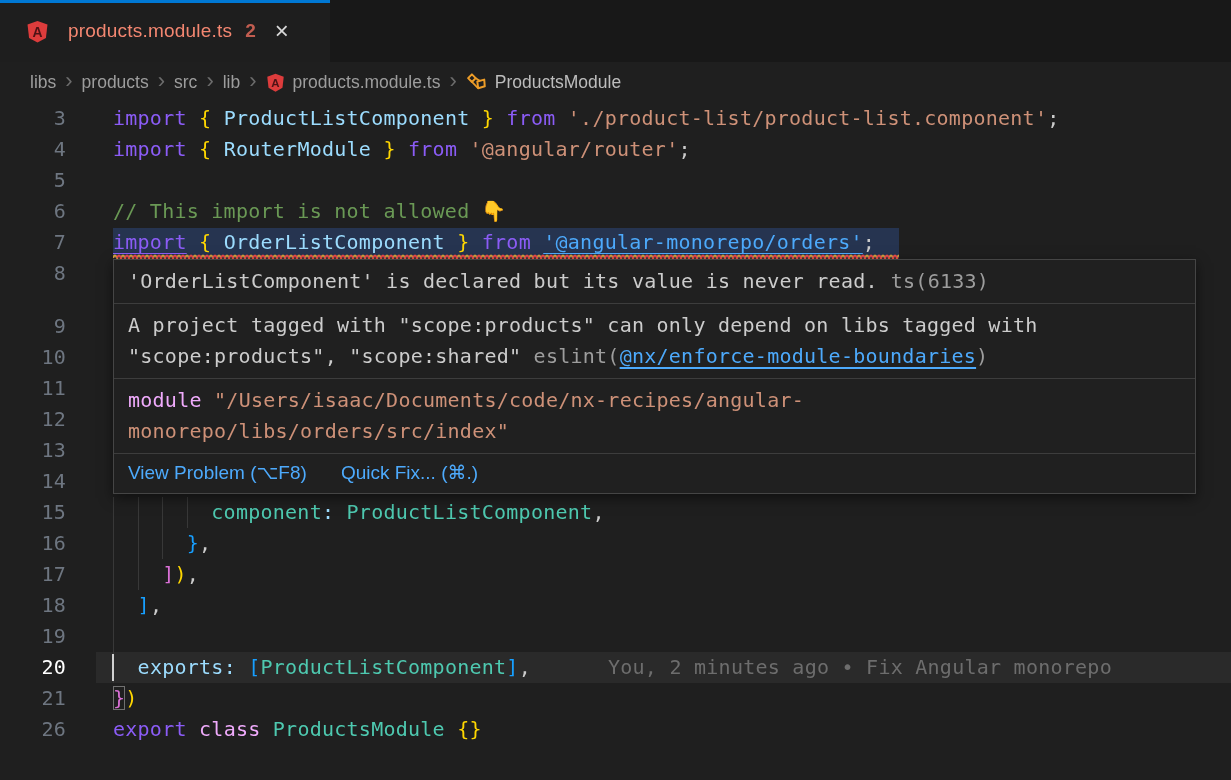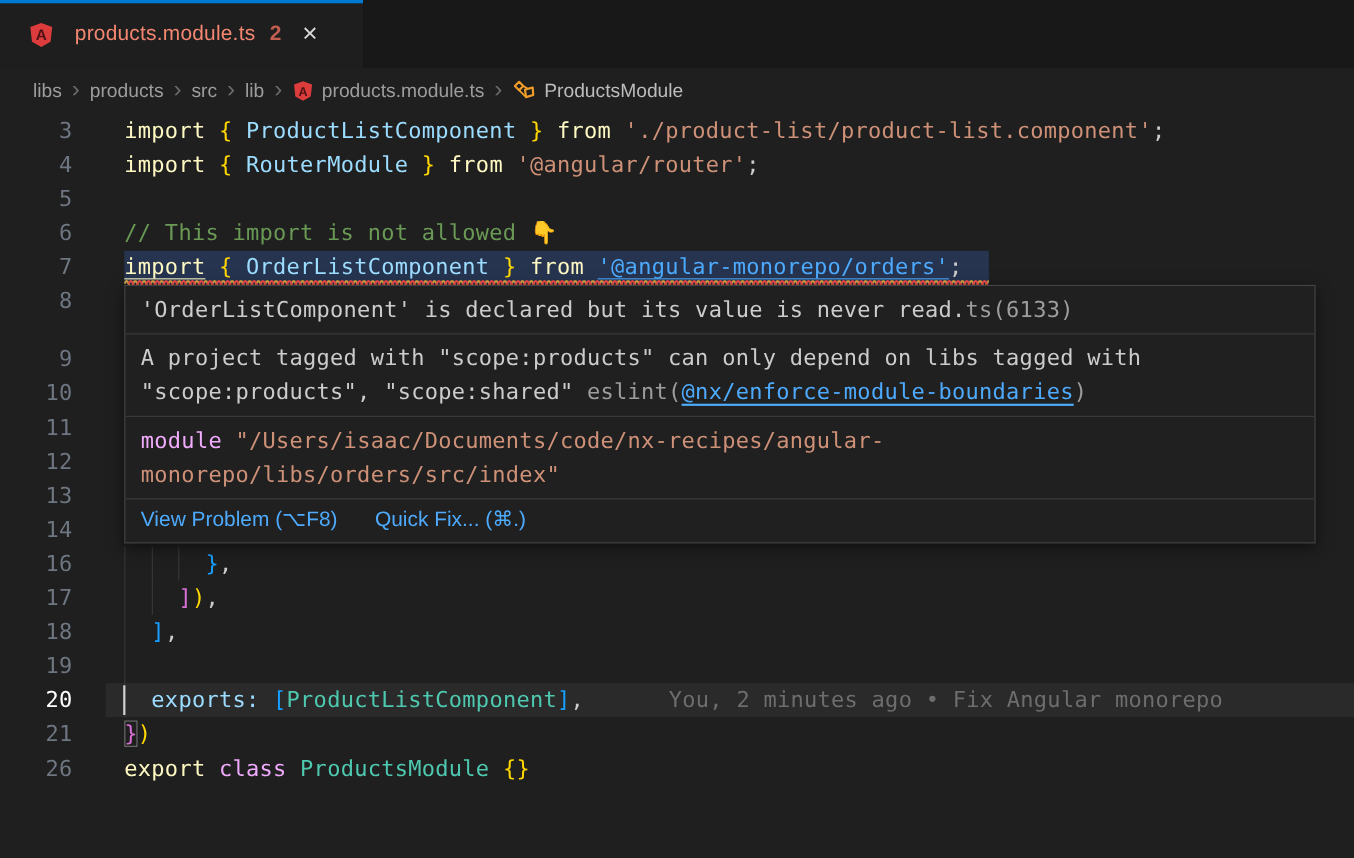--- a/index.html
+++ b/index.html
@@ -32,21 +32,21 @@
   .lnum { position:absolute; left:0; top:0; width:66px; text-align:right; color:#6e7681; }
   .row.cur .lnum { color:#ffffff;padding-left:37px; }
   .guide { position:absolute; top:0; bottom:0; width:1px; background:#383838; }
   .src { position:absolute; left:113px; top:0; white-space:pre; }
   .stmt-bg { position:absolute; left:113px; top:1px; height:30px; width:786px; background:#263450; }
   .squiggle { position:absolute; left:113px; bottom:-4px; }
   .cursor { position:absolute; left:112px; top:2px; width:2px; height:27px; background:#d0d0d0; }
   .blame { position:absolute; left:608px; top:0; color:#6d6d6d; white-space:pre; }
 
   
-  .kw{color:#fef9c3} .kwb{color:#f0abfc} .b1{color:#FFD700} .b2{color:#DA70D6} .b3{color:#179FFF}
+  .kw{color:#8b5cf6} .kwb{color:#f0abfc} .b1{color:#FFD700} .b2{color:#DA70D6} .b3{color:#179FFF}
   .cls{color:#9CDCFE} .teal{color:#4EC9B0} .str{color:#CE9178} .slink{color:#4daafc}
   .pun{color:#cccccc} .com{color:#6A9955} .emj{color:#f2b63d}
   .und{text-decoration:underline; text-underline-offset:4px; text-decoration-thickness:1px;}
   .match{outline:1px solid #707070; outline-offset:-1px;}
 
   
   .hover { position:absolute; left:113px; top:259px; width:1083px; background:#202020;
            border:1px solid #454545; z-index:20; box-shadow:0 4px 12px rgba(0,0,0,.5); }
   .hv-sec { padding:6px 14px; font-family:"DejaVu Sans Mono",monospace; font-size:20px;
             letter-spacing:.25px; line-height:31px; color:#cccccc; }
@@ -153,20 +153,28 @@
       <span class="src"></span>
     </div>
     <div class="row">
       <span class="lnum">14</span>
       <span class="src"></span>
     </div>
     <div class="row">
       <div class="guide" style="left: 113px;"></div>
       <div class="guide" style="left: 137.58px;"></div>
       <div class="guide" style="left: 162.16px;"></div>
+      <div class="guide" style="left: 186.74px;"></div>
+      <span class="lnum">15</span>
+      <span class="src"><span class="pun">        </span><span class="teal">component</span><span class="cls">:</span><span class="pun"> </span><span class="teal">ProductListComponent</span><span class="pun">,</span></span>
+    </div>
+    <div class="row">
+      <div class="guide" style="left: 113px;"></div>
+      <div class="guide" style="left: 137.58px;"></div>
+      <div class="guide" style="left: 162.16px;"></div>
       <span class="lnum">16</span>
       <span class="src"><span class="pun">      </span><span class="b3">}</span><span class="pun">,</span></span>
     </div>
     <div class="row">
       <div class="guide" style="left: 113px;"></div>
       <div class="guide" style="left: 137.58px;"></div>
       <span class="lnum">17</span>
       <span class="src"><span class="pun">    </span><span class="b2">]</span><span class="b1">)</span><span class="pun">,</span></span>
     </div>
     <div class="row">
@@ -190,21 +198,21 @@
       <span class="src"><span class="b2 match">}</span><span class="b1">)</span></span>
     </div>
     <div class="row">
       <span class="lnum">26</span>
       <span class="src"><span class="kw">export</span><span class="pun"> </span><span class="kwb">class</span><span class="pun"> </span><span class="teal">ProductsModule</span><span class="pun"> </span><span class="b1">{}</span></span>
     </div>
   </div>
 
 <div class="hover">
   <div class="hv-sec">
-    <span>'OrderListComponent' is declared but its value is never read.</span><span class="dim" style="">ts(6133)</span>
+    <span>'OrderListComponent' is declared but its value is never read.</span><span class="dim" style="margin-left:13px">ts(6133)</span>
   </div>
   <div class="hv-sep"></div>
   <div class="hv-sec">
     <div>A project tagged with "scope:products" can only depend on libs tagged with</div>
     <div><span>"scope:products", "scope:shared"</span><span class="dim"> eslint(</span><a class="hlink">@nx/enforce-module-boundaries</a><span class="dim">)</span></div>
   </div>
   <div class="hv-sep"></div>
   <div class="hv-sec">
     <div><span class="kwb">module</span><span class="pun"> </span><span class="str">"/Users/isaac/Documents/code/nx-recipes/angular-</span></div>
     <div><span class="str">monorepo/libs/orders/src/index"</span></div>

